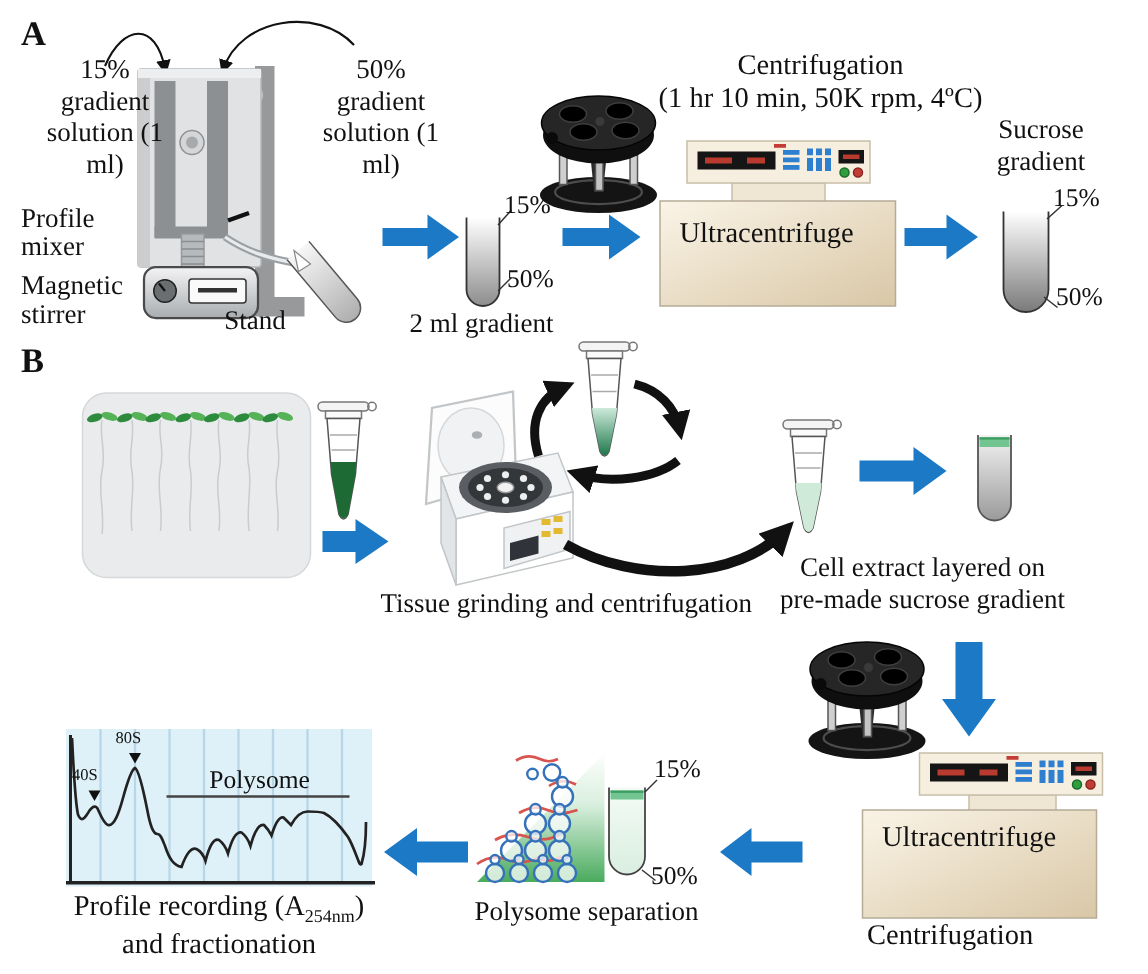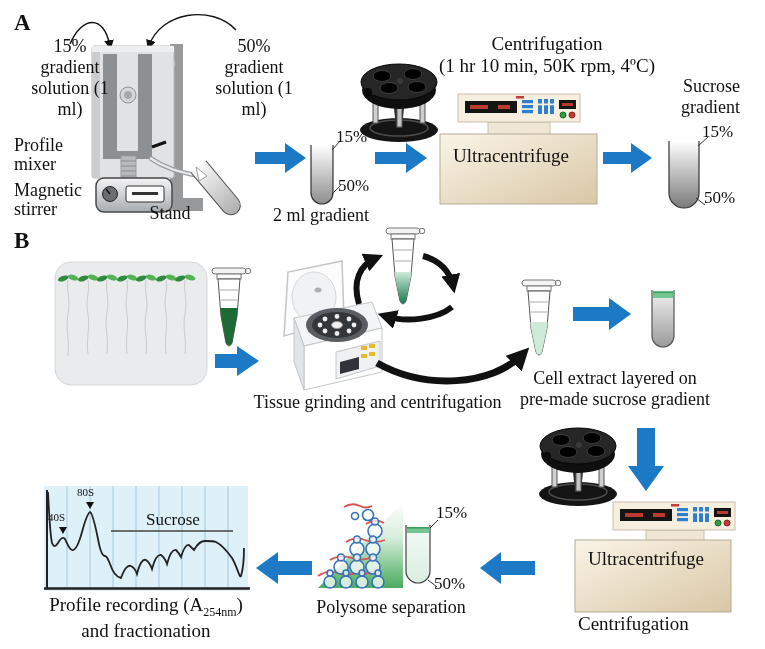--- a/index.html
+++ b/index.html
@@ -379,38 +379,38 @@
 <div class="lbl cap" style="left:14px;top:181px;width:95px;line-height:1.05;">Magnetic stirrer</div>
 <div class="lbl cap c" style="left:138px;top:203px;width:64px;">Stand</div>
 <div class="lbl pct" style="left:336px;top:127px;">15%</div>
 <div class="lbl pct" style="left:338px;top:176px;">50%</div>
 <div class="lbl cap c" style="left:264px;top:205px;width:114px;">2 ml gradient</div>
 <div class="lbl big c" style="left:424px;top:33px;width:246px;">
   <span class="blk">Centrifugation</span>
   <span class="blk">(1 hr 10 min, 50K rpm, 4ºC)</span>
 </div>
 <div class="lbl big" style="left:453px;top:145px;">Ultracentrifuge</div>
-<div class="lbl cap c" style="left:648px;top:76px;width:92px;text-align:right;">Sucrose gradient</div>
+<div class="lbl cap c" style="left:648px;top:76px;width:92px;">Sucrose gradient</div>
 <div class="lbl pct" style="left:702px;top:122px;">15%</div>
 <div class="lbl pct" style="left:704px;top:188px;">50%</div>
 
 <div class="lbl b" style="left:14px;top:228px;">B</div>
 <div class="lbl cap c" style="left:235px;top:392px;width:285px;">Tissue grinding and centrifugation</div>
 <div class="lbl cap c" style="left:503px;top:368px;width:224px;">
   <span class="blk">Cell extract layered on</span>
   <span class="blk">pre-made sucrose gradient</span>
 </div>
 <div class="lbl big" style="left:588px;top:548px;">Ultracentrifuge</div>
 <div class="lbl big" style="left:578px;top:613px;">Centrifugation</div>
 <div class="lbl pct" style="left:436px;top:503px;">15%</div>
 <div class="lbl pct" style="left:434px;top:574px;">50%</div>
 <div class="lbl cap c" style="left:300px;top:597px;width:182px;">Polysome separation</div>
 <div class="lbl sm" style="left:48px;top:511px;">40S</div>
 <div class="lbl sm" style="left:77px;top:486px;">80S</div>
-<div class="lbl c" style="left:130px;top:510px;width:86px;font-size:17px;">Sucrose</div>
+<div class="lbl c" style="left:130px;top:510px;width:86px;font-size:17px;">Polysome</div>
 <div class="lbl big c" style="left:24px;top:594px;width:244px;">
   <span>
     <span>Profile recording (A</span><sub>254nm</sub><span>)</span>
   </span>
   <span class="blk">and fractionation</span>
 </div>
 
 </div>
 
 </body></html>

